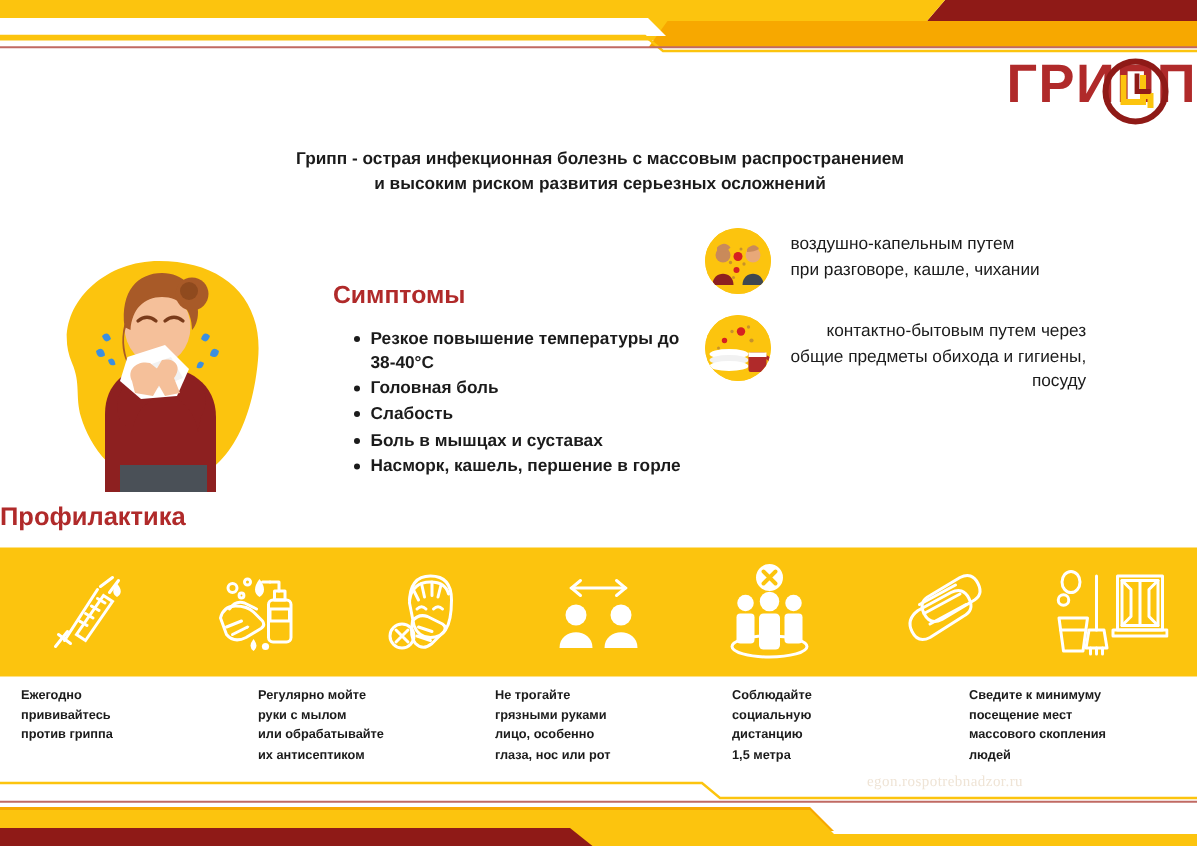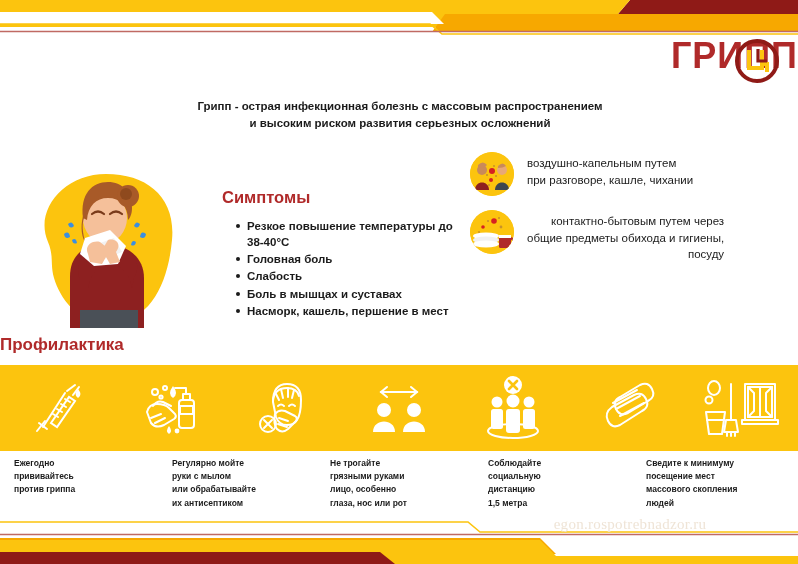--- a/index.html
+++ b/index.html
@@ -131,21 +131,21 @@
     white-space:pre-line;
   }
 
   
   .watermark{
     position:absolute;
     left:480px;top:516px;
     width:300px;
     text-align:center;
     font-family:"Liberation Serif", serif;
-    font-size:15px;
+    font-size:10px;
     color:#efe4d6;
     letter-spacing:0.3px;
     user-select:none;
   }
 </style>
 </head>
 <body>
 
 <div class="poster">
 
@@ -228,21 +228,21 @@
     <path d="M114 74 q-4 -3 -5 3 q4 2 5 -3 Z" fill="#3b8fe0"></path>
   </svg>
 
   <div class="sec-symptoms">
     <div class="sec-head">Симптомы</div>
     <ul class="symptoms">
       <li>Резкое повышение температуры до 38-40°C</li>
       <li>Головная боль</li>
       <li>Слабость</li>
       <li>Боль в мышцах и суставах</li>
-      <li>Насморк, кашель, першение в мест</li>
+      <li>Насморк, кашель, першение в горле</li>
     </ul>
   </div>
 
   <div class="sec-transmit">
 
     <div class="trow">
       <div class="tcircle">
         <svg viewBox="0 0 44 44" width="44" height="44">
           <circle cx="22" cy="22" r="22" fill="#fcc40e"></circle>
 

